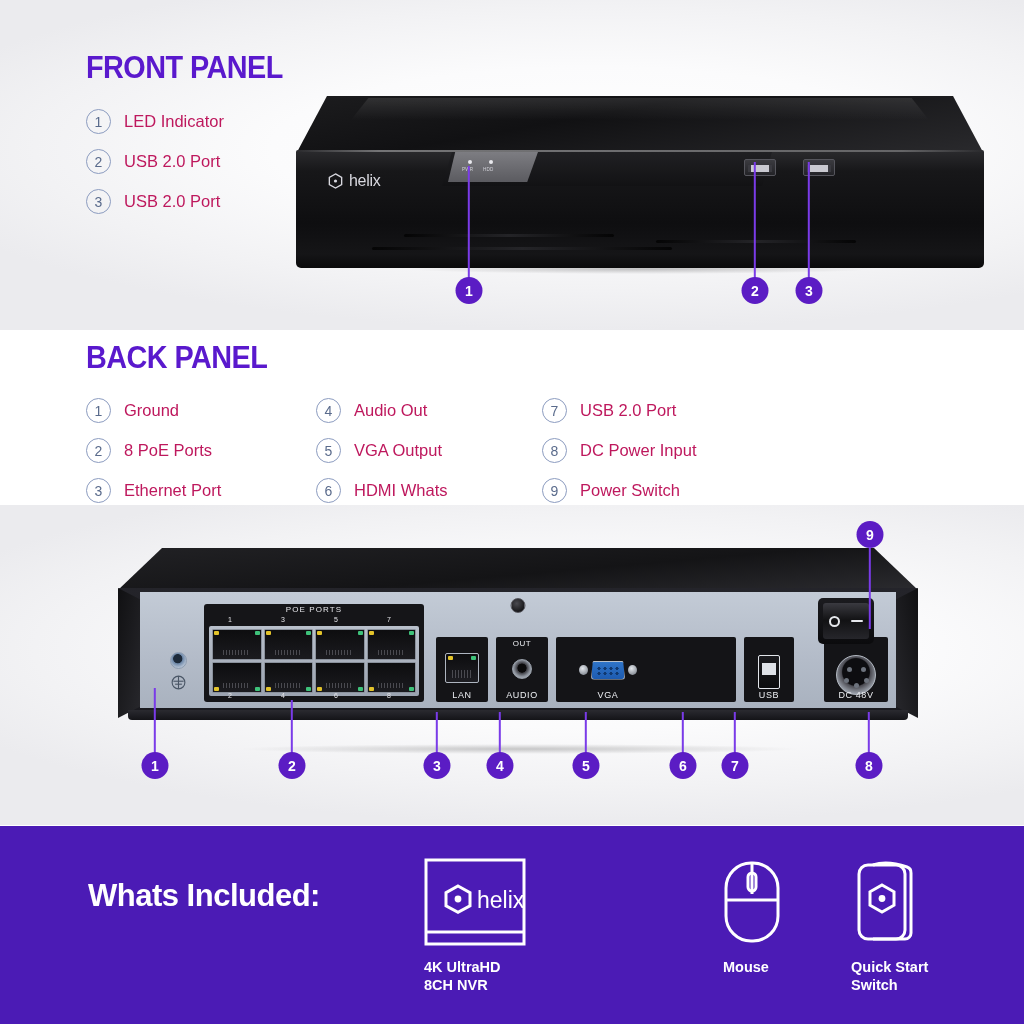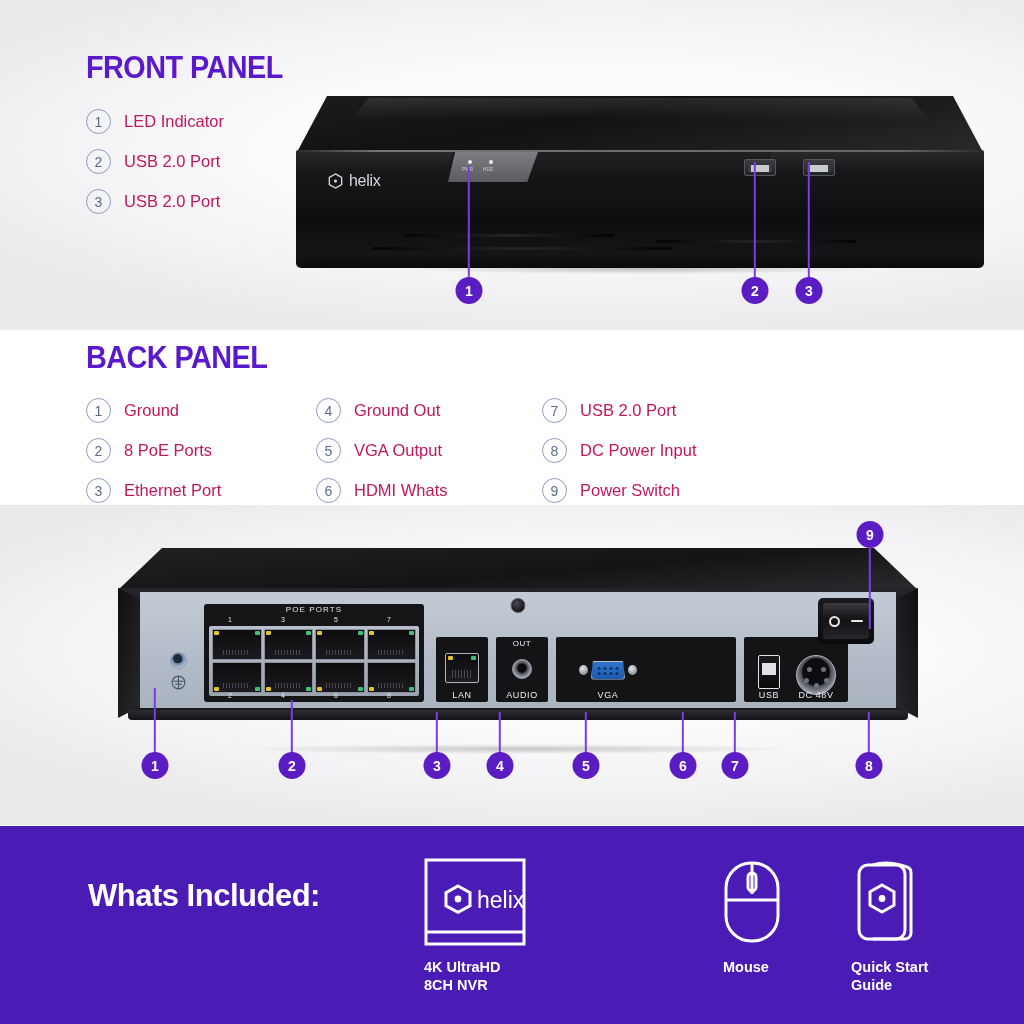--- a/index.html
+++ b/index.html
@@ -401,21 +401,21 @@
     <div class="legend-num">2</div>
     <div class="legend-label">8 PoE Ports</div>
   </div>
   <div class="legend-item" style="left:86px; top:478px;">
     <div class="legend-num">3</div>
     <div class="legend-label">Ethernet Port</div>
   </div>
 
   <div class="legend-item" style="left:316px; top:398px;">
     <div class="legend-num">4</div>
-    <div class="legend-label">Ground Out</div>
+    <div class="legend-label">Audio Out</div>
   </div>
   <div class="legend-item" style="left:316px; top:438px;">
     <div class="legend-num">5</div>
     <div class="legend-label">VGA Output</div>
   </div>
   <div class="legend-item" style="left:316px; top:478px;">
     <div class="legend-num">6</div>
     <div class="legend-label">HDMI Whats</div>
   </div>
 
@@ -523,21 +523,21 @@
           </div>
           <div class="pgroup-label">VGA</div>
         </div>
       </div>
 
       <div class="pgroup" style="left:604px; top:45px; width:50px; height:65px;">
         <div class="usb-jack"></div>
         <div class="pgroup-label">USB</div>
       </div>
 
-      <div class="pgroup" style="left:644px; top:45px; width:64px; height:65px;">
+      <div class="pgroup" style="left:684px; top:45px; width:64px; height:65px;">
         <div class="dc-jack">
           <span class="dc-pin" style="left:10px; top:11px;"></span>
           <span class="dc-pin" style="left:24px; top:11px;"></span>
           <span class="dc-pin" style="left:7px;  top:22px;"></span>
           <span class="dc-pin" style="left:27px; top:22px;"></span>
           <span class="dc-pin" style="left:17px; top:27px;"></span>
         </div>
         <div class="pgroup-label">DC 48V</div>
       </div>
 
@@ -622,17 +622,17 @@
     <div class="incl-item" style="left:851px;">
       <div class="incl-icon">
         <svg width="72" height="90" viewBox="0 0 72 90">
           <path d="M22 8 q14 -5 34 2 a6 6 0 0 1 4 6 V76 a6 6 0 0 1 -6 6 H22" fill="none" stroke="#ffffff" stroke-width="3"></path>
           <rect x="8" y="8" width="46" height="74" rx="9" fill="none" stroke="#ffffff" stroke-width="3"></rect>
           <path d="M31 28 L43 34.8 V48.2 L31 55 L19 48.2 V34.8 Z" fill="none" stroke="#ffffff" stroke-width="3"></path>
           <circle cx="31" cy="41.5" r="3.4" fill="#ffffff"></circle>
         </svg>
       </div>
       <div class="incl-label">Quick Start
-Guide</div>
+Switch</div>
     </div>
   </div>
 
 </div>
 
 </body></html>

